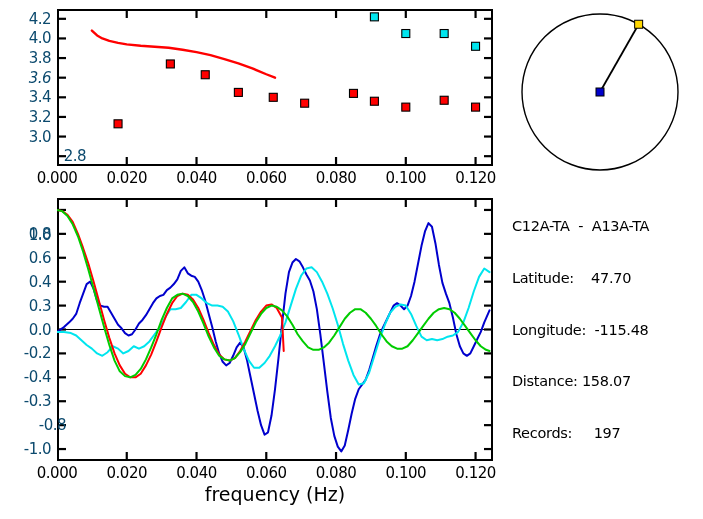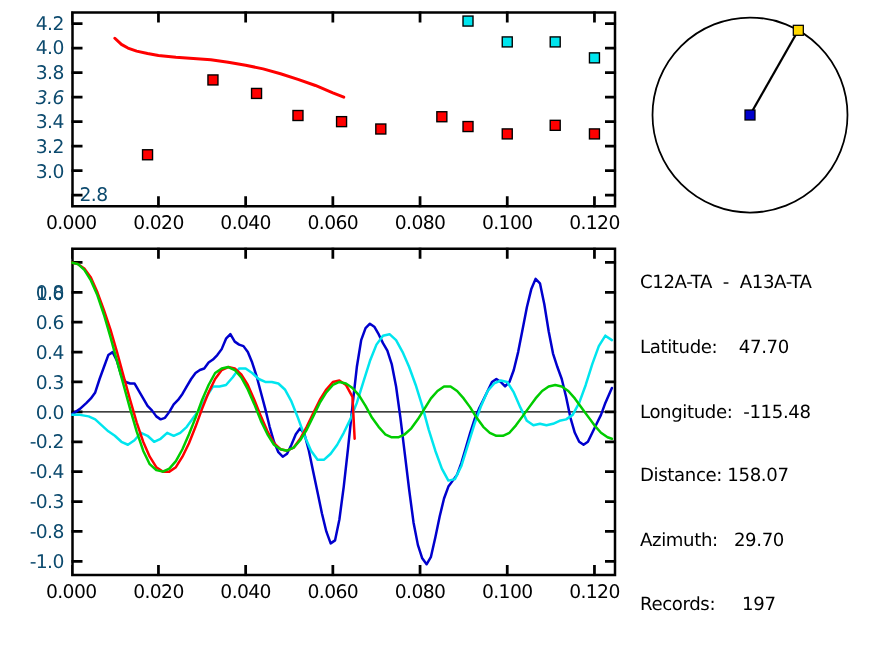--- a/index.html
+++ b/index.html
@@ -182,52 +182,52 @@
         <line x1="436" y1="11.954545454545467" x2="427" y2="11.954545454545467" stroke="#000" stroke-width="2.2"></line>
         <line x1="0" y1="131.5" x2="436" y2="131.5" stroke="#000" stroke-width="1.1"></line>
         <path d="M0.00 133.89 L6.98 129.11 L12.21 124.33 L15.70 120.74 L19.18 115.96 L22.67 105.20 L26.16 95.64 L29.65 86.07 L33.14 83.68 L36.62 90.85 L40.11 102.81 L43.60 107.59 L47.09 108.79 L50.58 108.79 L54.06 114.76 L57.55 120.74 L61.04 126.72 L64.53 130.30 L68.02 135.09 L71.50 137.48 L74.99 136.28 L78.48 131.50 L81.97 125.52 L85.46 121.94 L88.94 117.15 L92.43 111.18 L95.92 105.20 L99.41 100.42 L102.90 98.03 L106.38 96.83 L109.87 92.05 L113.36 89.66 L116.85 86.07 L120.34 81.29 L123.82 72.92 L127.31 69.34 L130.80 75.31 L134.29 77.70 L137.78 78.90 L141.26 83.68 L144.75 92.05 L148.24 102.81 L151.73 115.96 L155.22 129.11 L158.70 143.45 L162.19 155.41 L165.68 163.78 L169.17 167.36 L172.66 164.97 L176.14 157.80 L179.63 149.43 L183.12 144.65 L186.61 149.43 L190.10 162.58 L193.58 179.32 L197.07 196.05 L200.56 212.79 L204.05 227.14 L207.54 236.70 L211.02 234.31 L214.51 217.57 L218.00 191.27 L221.49 160.19 L224.98 126.72 L228.46 95.64 L231.95 74.12 L235.44 64.55 L238.93 60.97 L242.42 63.36 L245.90 69.34 L249.39 76.51 L252.88 82.49 L256.37 93.25 L259.86 111.18 L263.34 136.28 L266.83 164.97 L270.32 193.66 L273.81 219.96 L277.30 237.90 L280.78 248.65 L284.27 253.44 L287.76 247.46 L291.25 231.92 L294.74 215.18 L298.22 200.84 L301.71 191.27 L305.20 186.49 L308.69 181.71 L312.18 172.15 L315.66 160.19 L319.15 148.24 L322.64 137.48 L326.13 129.11 L329.62 121.94 L333.10 114.76 L336.59 107.59 L340.08 105.20 L343.57 107.59 L347.06 111.18 L350.54 107.59 L354.03 98.03 L357.52 83.68 L361.01 65.75 L364.50 47.82 L367.98 33.47 L371.47 25.10 L374.96 28.69 L378.45 45.43 L381.94 66.95 L385.42 84.88 L388.91 95.64 L392.40 105.20 L395.89 119.55 L399.38 136.28 L402.86 148.24 L406.35 155.41 L409.84 157.80 L413.33 155.41 L416.82 148.24 L420.30 141.06 L423.79 133.89 L427.28 124.33 L432.51 112.37 " fill="none" stroke="#0000cd" stroke-width="2" stroke-linejoin="round" stroke-linecap="round"></path>
         <path d="M0.00 133.89 L6.98 133.89 L13.95 135.09 L19.18 137.48 L24.42 142.26 L29.65 147.04 L34.88 150.63 L40.11 155.41 L45.34 157.80 L50.58 154.21 L55.81 148.24 L61.04 150.63 L66.27 155.41 L71.50 153.02 L76.74 148.24 L81.97 150.63 L87.20 148.24 L92.43 143.45 L97.66 136.28 L102.90 129.11 L108.13 119.55 L113.36 111.18 L118.59 111.18 L123.82 109.98 L129.06 104.00 L134.29 96.83 L139.52 96.83 L144.75 100.42 L149.98 105.20 L155.22 107.59 L160.45 107.59 L165.68 108.79 L170.91 113.57 L176.14 123.13 L181.38 136.28 L186.61 150.63 L191.84 162.58 L197.07 169.75 L202.30 169.75 L207.54 164.97 L212.77 157.80 L218.00 148.24 L223.23 137.48 L228.46 124.33 L233.70 107.59 L238.93 90.85 L244.16 77.70 L249.39 70.53 L254.62 69.34 L259.86 74.12 L265.09 83.68 L270.32 95.64 L275.55 109.98 L280.78 126.72 L286.02 145.85 L291.25 162.58 L296.48 176.93 L301.71 186.49 L306.94 185.30 L312.18 174.54 L317.41 157.80 L322.64 141.06 L327.87 126.72 L333.10 114.76 L338.34 108.79 L343.57 106.40 L348.80 107.59 L354.03 115.96 L359.26 127.91 L364.50 138.67 L369.73 142.26 L374.96 141.06 L380.19 142.26 L385.42 141.06 L390.66 138.67 L395.89 137.48 L401.12 133.89 L406.35 124.33 L411.58 109.98 L416.82 93.25 L422.05 78.90 L427.28 70.53 L432.51 74.12 " fill="none" stroke="#00e5ee" stroke-width="2" stroke-linejoin="round" stroke-linecap="round"></path>
         <path d="M0.00 11.95 L5.23 13.15 L10.46 16.74 L15.70 23.91 L20.93 35.86 L26.16 50.21 L31.39 65.75 L36.62 83.68 L41.86 102.81 L47.09 121.94 L52.32 139.87 L57.55 155.41 L62.78 167.36 L68.02 175.73 L73.25 179.32 L78.48 179.32 L83.71 175.73 L88.94 167.36 L94.18 156.60 L99.41 143.45 L104.64 129.11 L109.87 115.96 L115.10 105.20 L120.34 98.03 L125.57 95.64 L130.80 96.83 L136.03 101.61 L141.26 109.98 L146.50 121.94 L151.73 135.09 L156.96 147.04 L162.19 156.60 L167.42 161.39 L172.66 162.58 L177.89 160.19 L183.12 153.02 L188.35 143.45 L193.58 132.70 L198.82 121.94 L204.05 113.57 L209.28 107.59 L214.51 106.40 L219.74 109.98 L224.98 119.55 L226.72 153.02 " fill="none" stroke="#ff0000" stroke-width="2" stroke-linejoin="round" stroke-linecap="round"></path>
         <path d="M0.00 11.95 L5.23 13.15 L10.46 17.93 L15.70 26.30 L20.93 38.25 L26.16 53.80 L31.39 71.73 L36.62 90.85 L41.86 109.98 L47.09 129.11 L52.32 147.04 L57.55 162.58 L62.78 173.34 L68.02 178.12 L73.25 179.32 L78.48 176.93 L83.71 170.95 L88.94 161.39 L94.18 149.43 L99.41 136.28 L104.64 121.94 L109.87 109.98 L115.10 100.42 L120.34 96.83 L125.57 95.64 L130.80 98.03 L136.03 104.00 L141.26 113.57 L146.50 125.52 L151.73 138.67 L156.96 149.43 L162.19 157.80 L167.42 161.39 L172.66 162.58 L177.89 160.19 L183.12 154.21 L188.35 145.85 L193.58 135.09 L198.82 124.33 L204.05 115.96 L209.28 109.98 L214.51 107.59 L219.74 108.79 L224.98 112.37 L230.21 118.35 L235.44 126.72 L240.67 136.28 L245.90 143.45 L251.14 149.43 L256.37 151.82 L261.60 151.82 L266.83 149.43 L272.06 144.65 L277.30 137.48 L282.53 129.11 L287.76 120.74 L292.99 114.76 L298.22 111.18 L303.46 111.18 L308.69 114.76 L313.92 120.74 L319.15 127.91 L324.38 136.28 L329.62 143.45 L334.85 148.24 L340.08 150.63 L345.31 150.63 L350.54 148.24 L355.78 142.26 L361.01 135.09 L366.24 127.91 L371.47 120.74 L376.70 114.76 L381.94 111.18 L387.17 109.98 L392.40 111.18 L397.63 114.76 L402.86 120.74 L408.10 127.91 L413.33 135.09 L418.56 142.26 L423.79 148.24 L429.02 151.82 L432.51 153.02 " fill="none" stroke="#00cc00" stroke-width="2" stroke-linejoin="round" stroke-linecap="round"></path>
       </svg>
   </div>
   <div id="bot-yticks">
       <div class="ytick-label" style="left: 1px; width: 50px; top: 449.045px;">-1.0</div>
-      <div class="ytick-label" style="left: 1px; width: 50px; top: 425.136px;">-0.8</div>
+      <div class="ytick-label" style="left: 16px; width: 50px; top: 425.136px;">-0.8</div>
       <div class="ytick-label" style="left: 1px; width: 50px; top: 401.227px;">-0.3</div>
       <div class="ytick-label" style="left: 1px; width: 50px; top: 377.318px;">-0.4</div>
       <div class="ytick-label" style="left: 1px; width: 50px; top: 353.409px;">-0.2</div>
       <div class="ytick-label" style="left: 1px; width: 50px; top: 329.5px;">0.0</div>
       <div class="ytick-label" style="left: 1px; width: 50px; top: 305.591px;">0.3</div>
       <div class="ytick-label" style="left: 1px; width: 50px; top: 281.682px;">0.4</div>
       <div class="ytick-label" style="left: 1px; width: 50px; top: 257.773px;">0.6</div>
       <div class="ytick-label" style="left: 1px; width: 50px; top: 233.864px;">0.8</div>
       <div class="ytick-label" style="left: 1px; width: 50px; top: 209.955px; margin-top: 25px;">1.0</div>
     </div>
   <div id="bot-xticks">
       <div class="xtick-label" style="left: 57px; top: 464px;">0.000</div>
       <div class="xtick-label" style="left: 126.76px; top: 464px;">0.020</div>
       <div class="xtick-label" style="left: 196.52px; top: 464px;">0.040</div>
       <div class="xtick-label" style="left: 266.28px; top: 464px;">0.060</div>
       <div class="xtick-label" style="left: 336.04px; top: 464px;">0.080</div>
       <div class="xtick-label" style="left: 405.8px; top: 464px;">0.100</div>
       <div class="xtick-label" style="left: 475.56px; top: 464px;">0.120</div>
     </div>
+  <div class="axis-title" style="left:0px;top:483px;width:550px;">frequency (Hz)</div>
 
   <div class="azimuth">
     <svg viewBox="0 0 186 172" width="186" height="172">
       <circle cx="88" cy="86" r="78" fill="none" stroke="#000000" stroke-width="1.4"></circle>
       <line id="az-line" x1="88" y1="86" x2="126.65" y2="18.25" stroke="#000000" stroke-width="1.8"></line>
       <rect id="az-center" x="84" y="82" width="8" height="8" fill="#0000cc" stroke="#000000" stroke-width="1"></rect>
       <rect id="az-edge" x="122.65" y="14.25" width="8" height="8" fill="#ffd700" stroke="#000000" stroke-width="1"></rect>
     </svg>
   </div>
 
   <div class="info-panel">
     <span class="info-line">C12A-TA  -  A13A-TA</span>
     <span class="info-line">Latitude:    47.70</span>
     <span class="info-line">Longitude:  -115.48</span>
     <span class="info-line">Distance: 158.07</span>
-    <span class="info-line">Azimuth:   29.70</span>
     <span class="info-line">Records:     197</span>
   </div>
 
 </div>
 
 </body></html>

